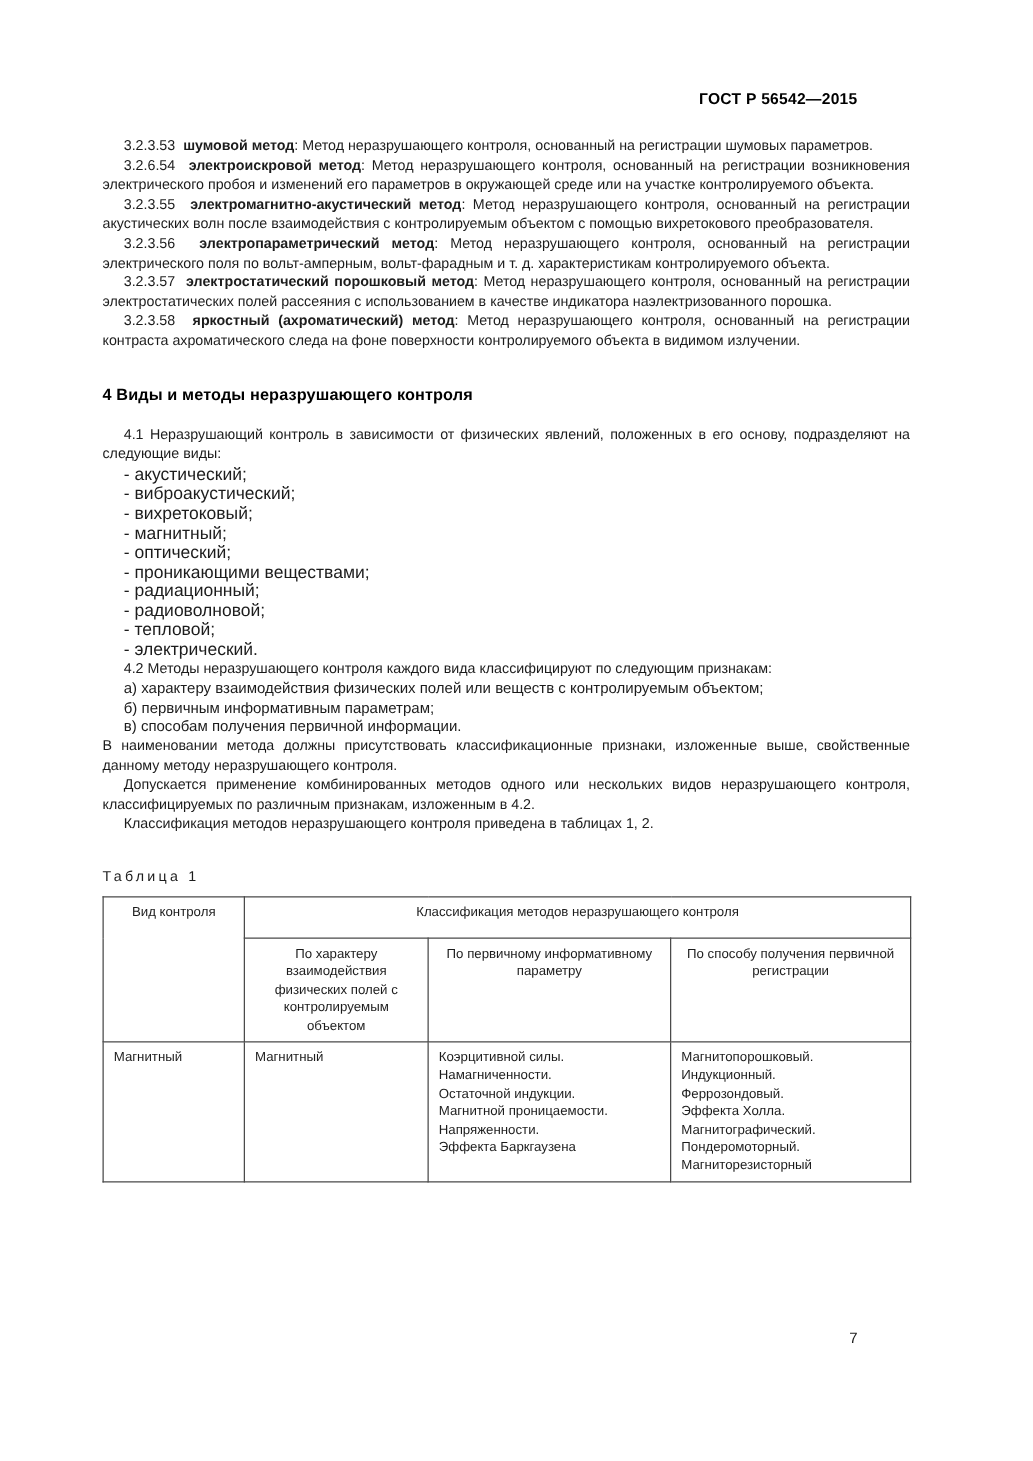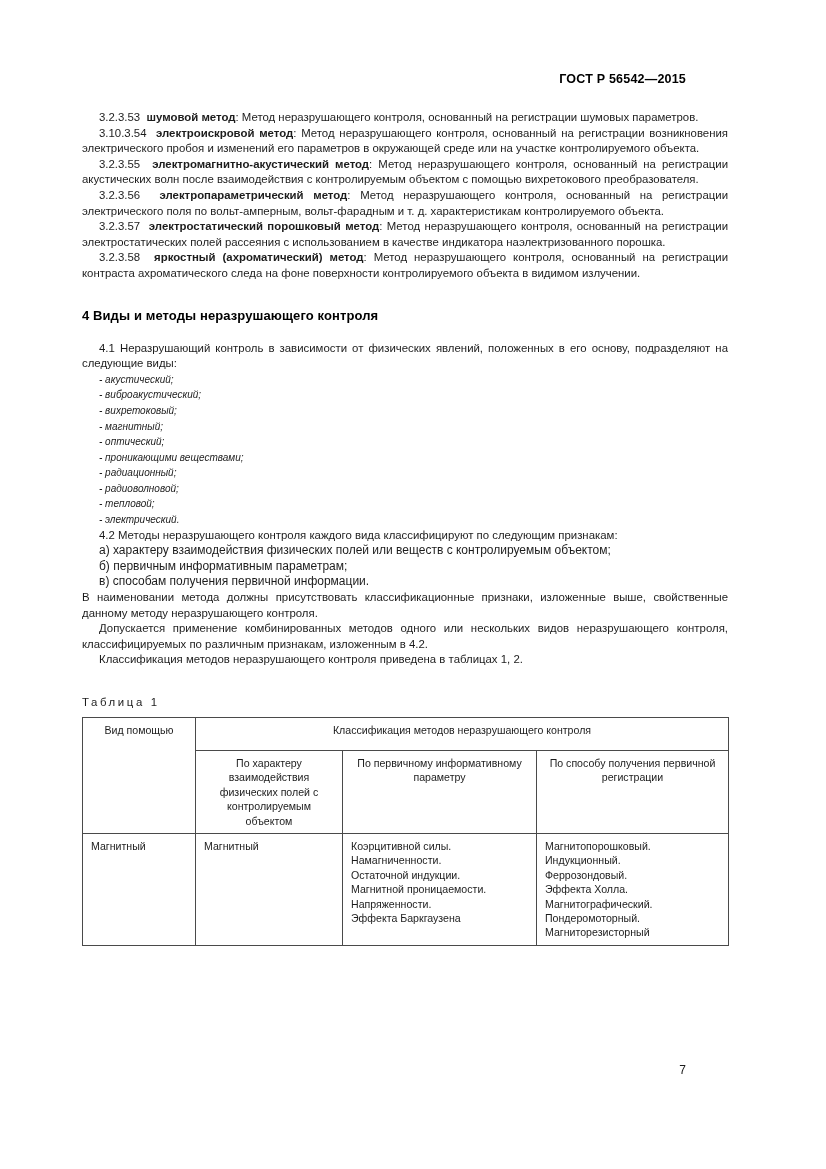--- a/index.html
+++ b/index.html
@@ -61,25 +61,24 @@
     letter-spacing: 0.1px;
   }
   .spacer-before-section { height: 26px; }
   .spacer-after-section { height: 18px; }
   ul.dashlist {
     list-style: none;
     margin: 0;
     padding: 0;
   }
   ul.dashlist li {
-    font-size: 10px;
+    font-size: 14px;
     line-height: 15.6px;
     padding-left: 17px;
     color: #1c1c1c;
-    font-style: italic;
   }
   ol.alphalist {
     list-style: none;
     margin: 0;
     padding: 0;
   }
   ol.alphalist li {
     font-size: 12px;
     line-height: 15.6px;
     padding-left: 17px;
@@ -131,21 +130,21 @@
 <body>
 
 <div class="page">
 
   <div class="header">ГОСТ Р 56542—2015</div>
 
   <div class="content">
 
     <p class="para"><span>3.2.3.53</span>&nbsp; <b class="term">шумовой метод</b><span>: Метод неразрушающего контроля, основанный на регистрации шумовых параметров.</span></p>
 
-    <p class="para"><span>3.10.3.54</span>&nbsp; <b class="term">электроискровой метод</b><span>: Метод неразрушающего контроля, основанный на регистрации возникновения электрического пробоя и изменений его параметров в окружающей среде или на участке контролируемого объекта.</span></p>
+    <p class="para"><span>3.2.6.54</span>&nbsp; <b class="term">электроискровой метод</b><span>: Метод неразрушающего контроля, основанный на регистрации возникновения электрического пробоя и изменений его параметров в окружающей среде или на участке контролируемого объекта.</span></p>
 
     <p class="para"><span>3.2.3.55</span>&nbsp; <b class="term">электромагнитно-акустический метод</b><span>: Метод неразрушающего контроля, основанный на регистрации акустических волн после взаимодействия с контролируемым объектом с помощью вихретокового преобразователя.</span></p>
 
     <p class="para"><span>3.2.3.56</span>&nbsp; <b class="term">электропараметрический метод</b><span>: Метод неразрушающего контроля, основанный на регистрации электрического поля по вольт-амперным, вольт-фарадным и т. д. характеристикам контролируемого объекта.</span></p>
 
     <p class="para"><span>3.2.3.57</span>&nbsp; <b class="term">электростатический порошковый метод</b><span>: Метод неразрушающего контроля, основанный на регистрации электростатических полей рассеяния с использованием в качестве индикатора наэлектризованного порошка.</span></p>
 
     <p class="para"><span>3.2.3.58</span>&nbsp; <b class="term">яркостный (ахроматический) метод</b><span>: Метод неразрушающего контроля, основанный на регистрации контраста ахроматического следа на фоне поверхности контролируемого объекта в видимом излучении.</span></p>
 
     <div class="spacer-before-section"></div>
@@ -187,21 +186,21 @@
 
     <table class="gost">
       <colgroup>
         <col style="width:113px">
         <col style="width:147px">
         <col style="width:194px">
         <col style="width:192px">
       </colgroup>
       <thead>
         <tr>
-          <th rowspan="2" class="center vmid">Вид помощью</th>
+          <th rowspan="2" class="center vmid">Вид контроля</th>
           <th colspan="3" class="center span-head">Классификация методов неразрушающего контроля</th>
         </tr>
         <tr>
           <th class="center">По характеру взаимодействия физических полей с контролируемым объектом</th>
           <th class="center">По первичному информативному параметру</th>
           <th class="center">По способу получения первичной регистрации</th>
         </tr>
       </thead>
       <tbody>
         <tr>

